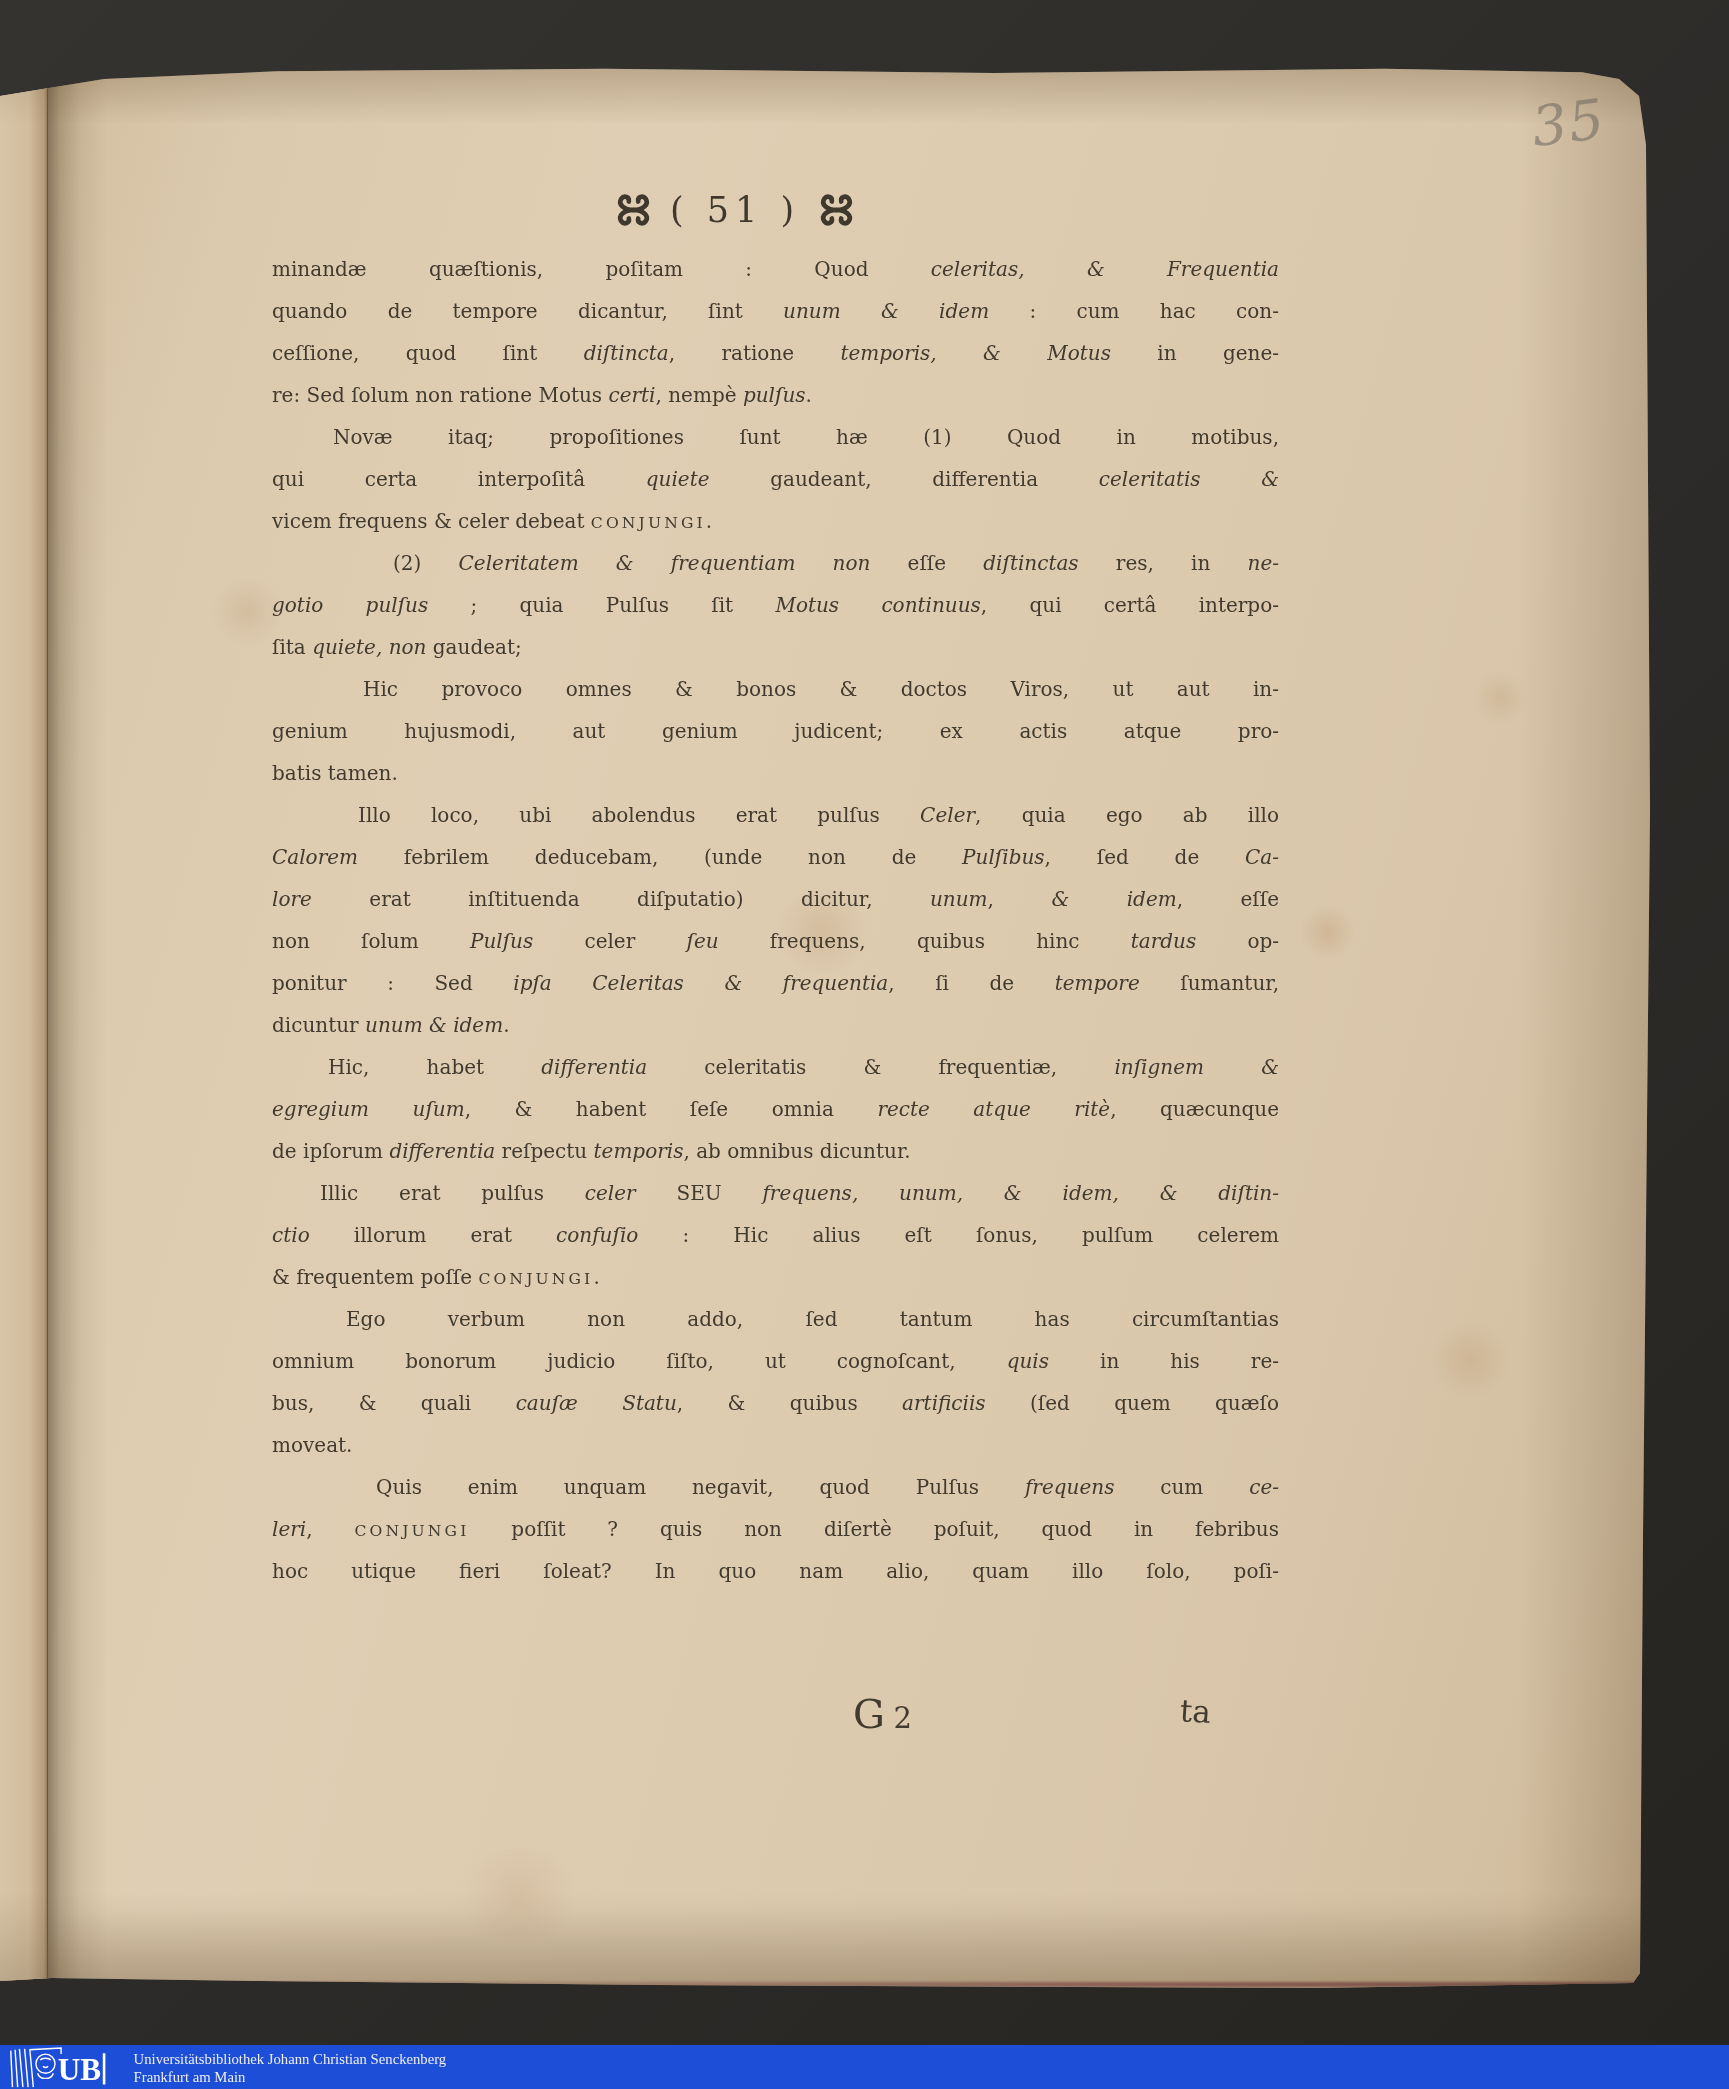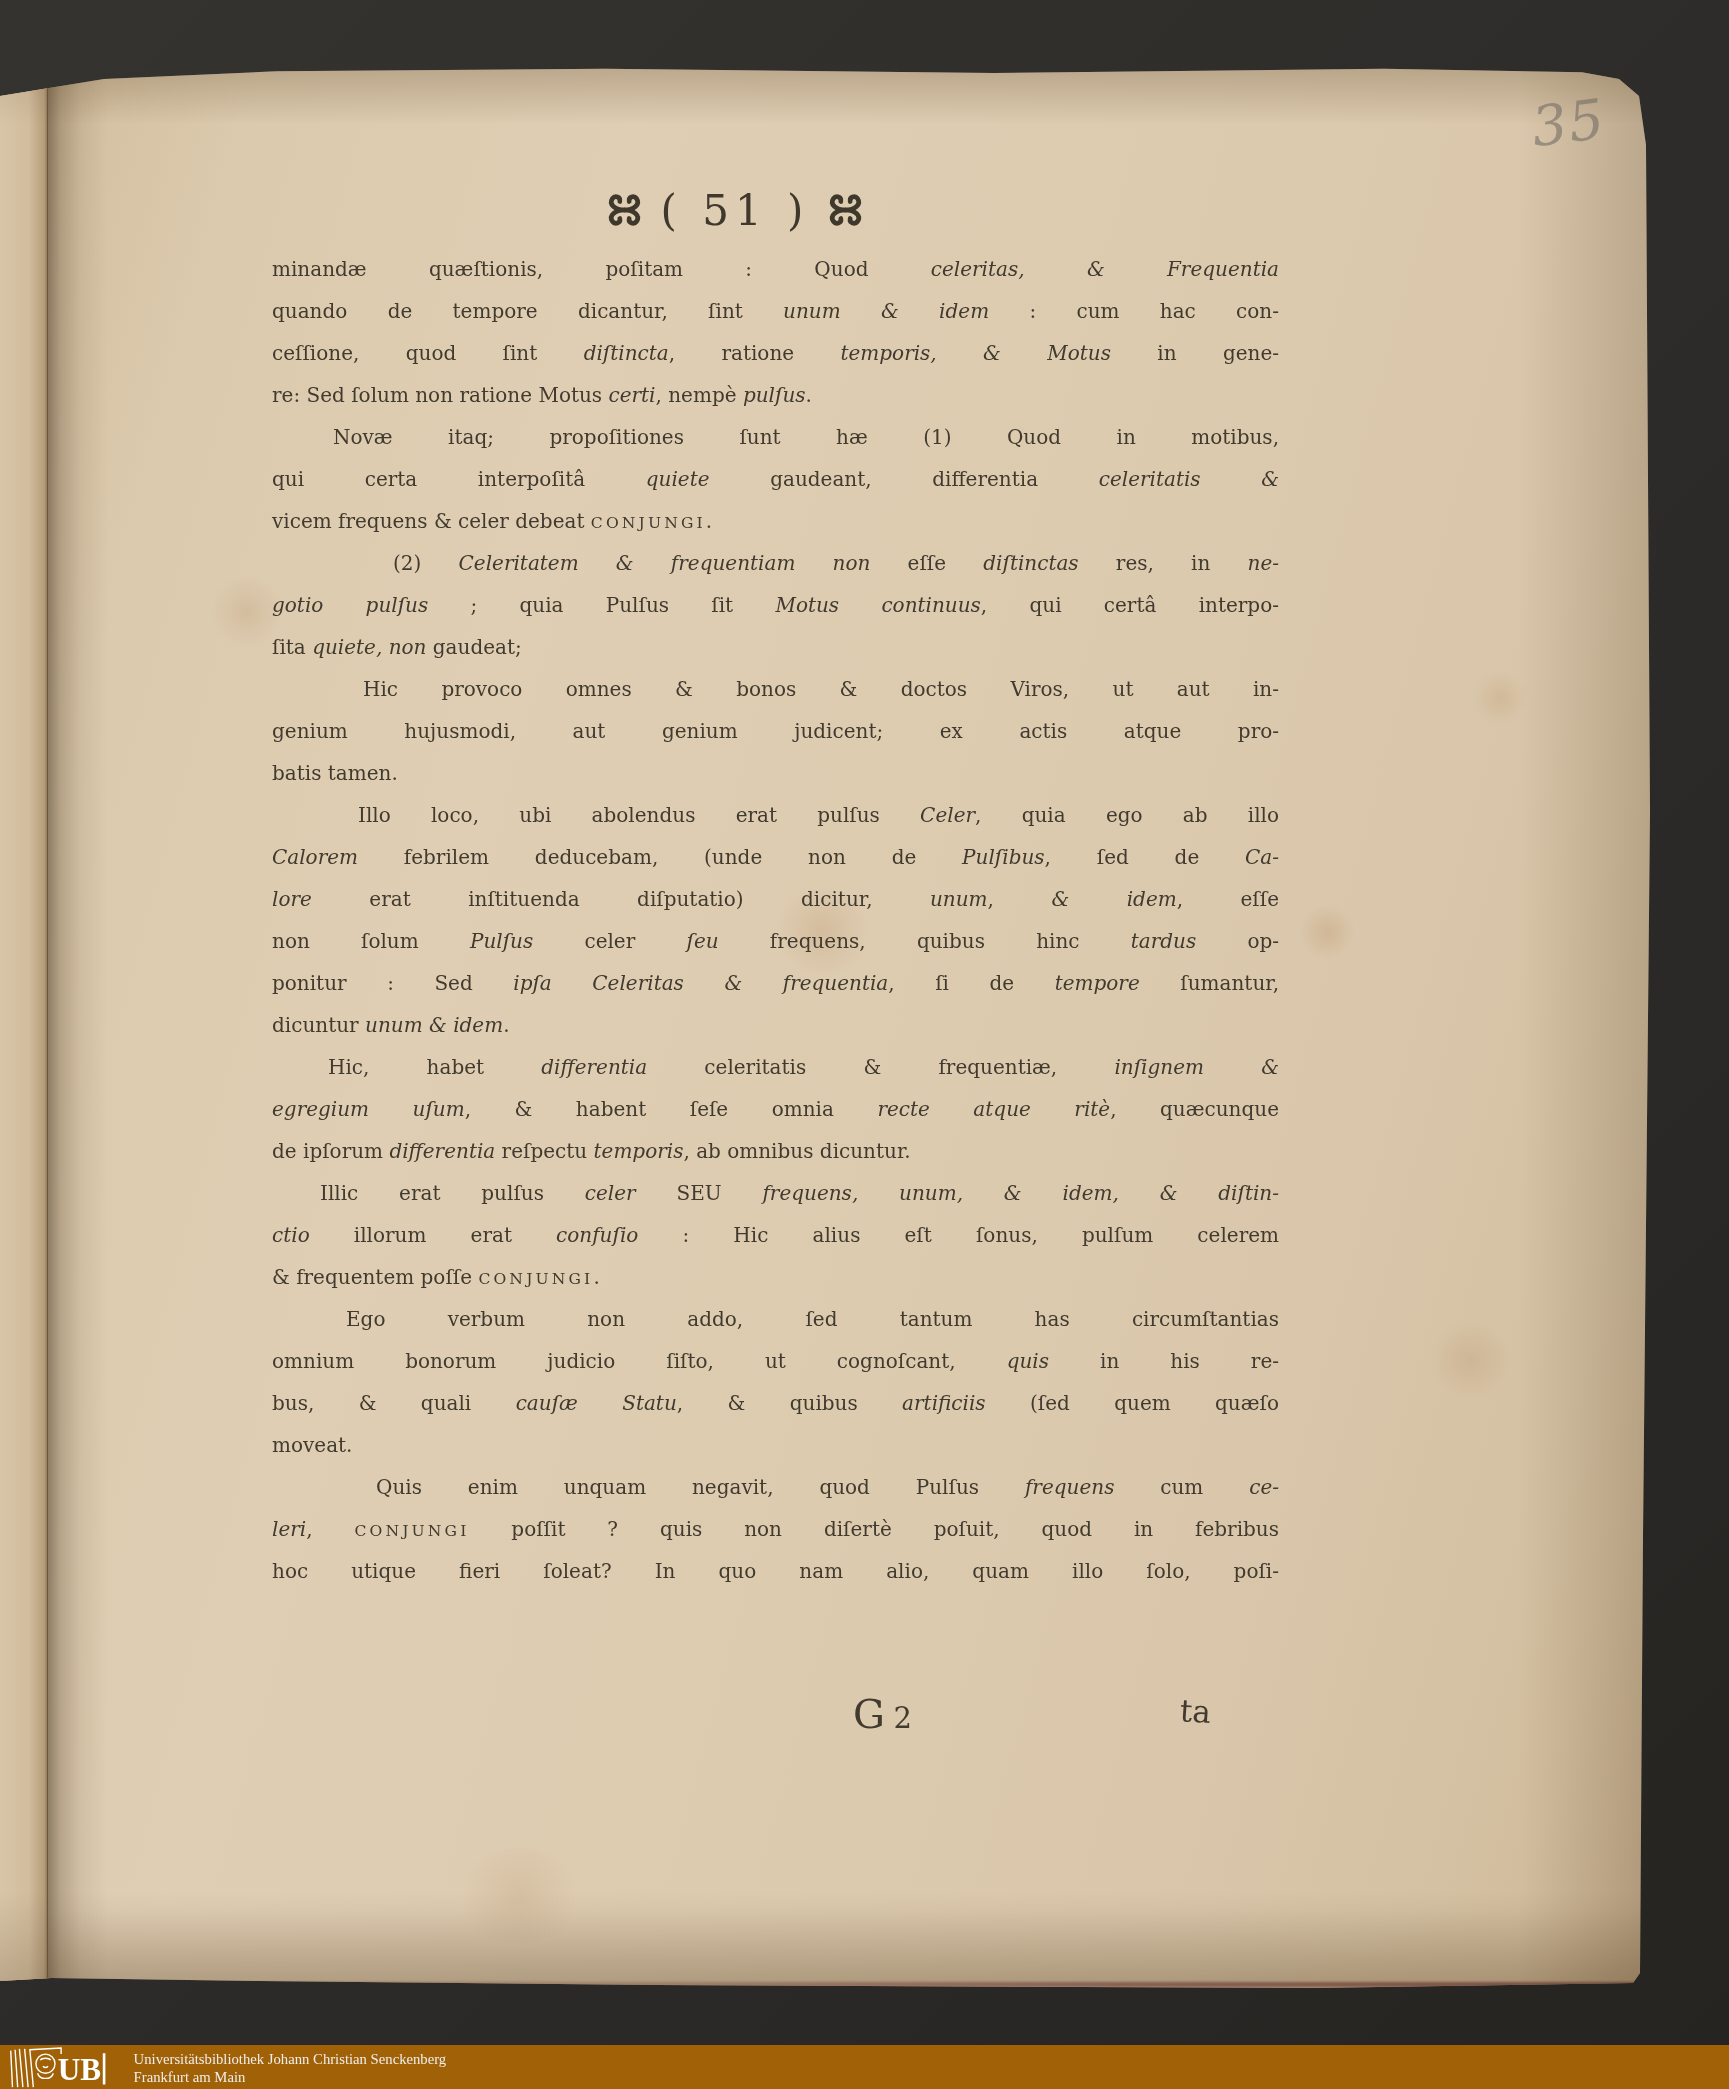--- a/index.html
+++ b/index.html
@@ -30,33 +30,33 @@
   .s1{left:770px;top:821px;width:104px;height:86px;background:radial-gradient(circle,rgba(160,107,53,.16),rgba(160,107,53,0) 70%);}
   .s2{left:1297px;top:839px;width:61px;height:52px;background:radial-gradient(circle,rgba(160,107,53,.18),rgba(160,107,53,0) 70%);}
   .s3{left:208px;top:510px;width:78px;height:69px;background:radial-gradient(circle,rgba(150,100,50,.14),rgba(150,100,50,0) 70%);}
   .s4{left:1427px;top:1254px;width:86px;height:78px;background:radial-gradient(circle,rgba(160,107,53,.15),rgba(160,107,53,0) 70%);}
   .s5{left:450px;top:1781px;width:138px;height:95px;background:radial-gradient(circle,rgba(150,100,50,.12),rgba(150,100,50,0) 70%);}
   .s6{left:1470px;top:605px;width:61px;height:52px;background:radial-gradient(circle,rgba(160,107,53,.14),rgba(160,107,53,0) 70%);}
   .pencil-number{position:absolute;left:1532px;top:24px;font-size:55px;font-style:italic;
     color:rgba(118,112,102,.62);transform:rotate(-7deg);letter-spacing:1.7px;}
   .page-header{position:absolute;left:536px;top:119px;width:398px;height:48px;
     display:flex;align-items:center;justify-content:center;gap:14px;color:#3f382c;}
-  .page-number{font-size:42px;letter-spacing:6px;white-space:nowrap;}
+  .page-number{font-size:35px;letter-spacing:6px;white-space:nowrap;}
   .fleuron svg{display:block;}
   .textblock{position:absolute;left:272px;top:181px;width:1007px;color:#413a2e;}
   .line{height:42px;line-height:42px;font-size:20px;text-align:justify;white-space:normal;}
   .line.just{text-align-last:justify;}
   .line.endl{text-align-last:left;}
   .seg-i{font-style:italic;}
   .seg-c{text-transform:uppercase;font-size:0.78em;letter-spacing:0.2em;}
   .sigline{position:absolute;left:272px;top:1624px;width:1007px;height:52px;color:#413a2e;}
   .sig-g{position:absolute;left:581px;top:0;font-size:40px;}
   .sig-2{font-size:29px;margin-left:8.6px;}
   .catchword{position:absolute;left:908px;top:1.7px;font-size:31px;transform:rotate(4deg);}
-  .footer-bar{position:absolute;left:0;bottom:0;width:1729px;height:45px;background:#a16207;
+  .footer-bar{position:absolute;left:0;bottom:0;width:1729px;height:45px;background:#1d4ed8;
     display:flex;align-items:center;}
   .ub-logo{margin-left:8.6px;flex:0 0 auto;}
   .footer-text{margin-left:26px;font-family:Liberation Serif, serif;color:#eeeeee;
     font-size:14.7px;line-height:18px;}
 </style>
 </head>
 <body>
 
 <div class="page">
   <div class="prev-strip"></div>

